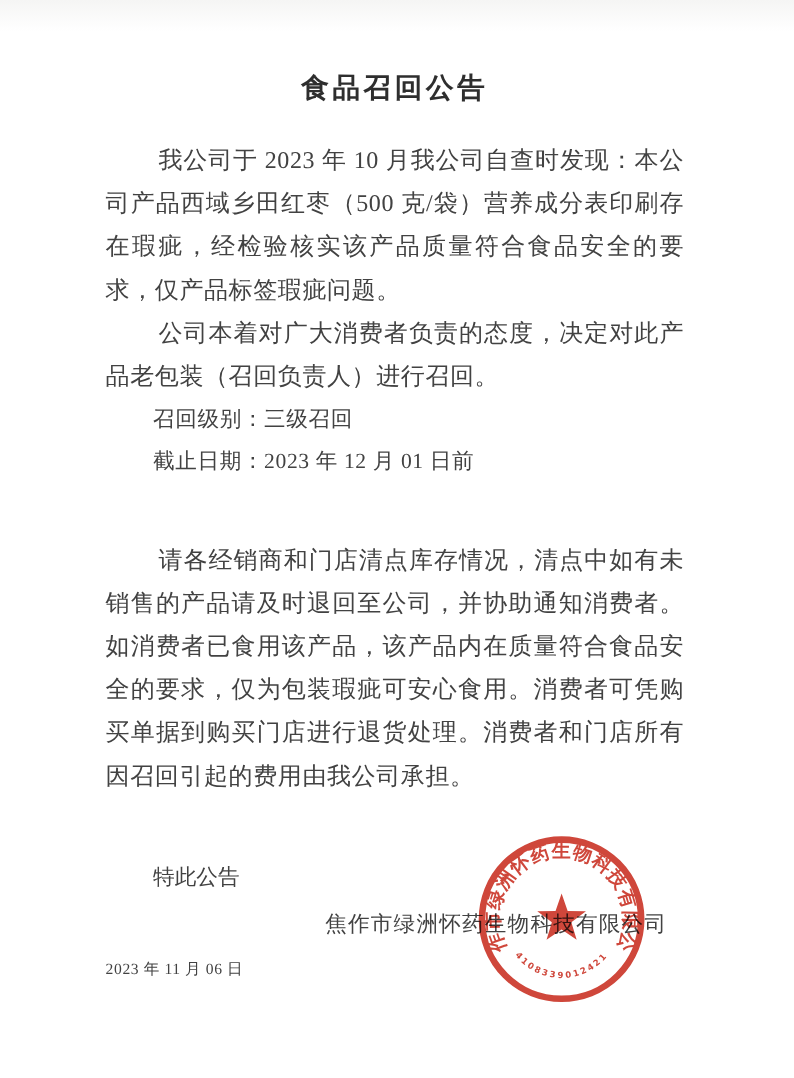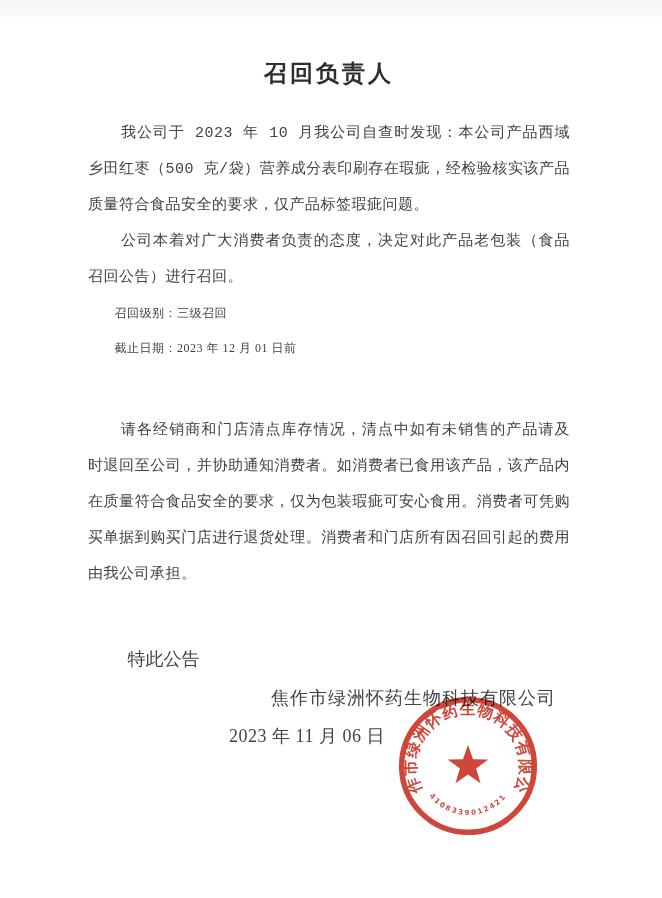--- a/index.html
+++ b/index.html
@@ -24,53 +24,52 @@
     margin: 0 0 26px 0;
     font-size: 23px;
     font-weight: bold;
     color: #2e2e2e;
     text-align: center;
     letter-spacing: 3px;
     line-height: 32px;
   }
   .para {
     margin: 0;
-    font-size: 15px;
+    font-size: 20px;
     line-height: 36px;
     letter-spacing: 0.5px;
     text-indent: 2.2em;
     text-align: justify;
-    font-family: Liberation Mono, monospace;
   }
   .para.gap { margin-top: 47px; }
   .detail {
-    font-size: 12px;
+    font-size: 18px;
     line-height: 35px;
     letter-spacing: 0.5px;
     text-indent: 2.2em;
   }
   .closing {
     margin-top: 48px;
     font-size: 18px;
     line-height: 36px;
     text-indent: 2.2em;
   }
   .sign-company {
     margin-top: 2px;
     font-size: 18px;
     line-height: 38px;
     letter-spacing: 1px;
     text-align: right;
     padding-right: 14px;
   }
   .sign-date {
-    font-size: 18px;
+    font-size: 13px;
     line-height: 38px;
     letter-spacing: 0.5px;
-    text-align: center;
+    text-align: left;
     padding-right: 44px;
   }
   .seal {
     position: absolute;
     left: 393px; top: 691px;
     width: 150px; height: 150px;
     mix-blend-mode: multiply;
     opacity: 0.92;
     filter: blur(0.2px);
     pointer-events: none;
@@ -88,25 +87,25 @@
     font-size: 9px;
     letter-spacing: 2.4px;
   }
 </style>
 </head>
 <body>
 
 <div class="page">
   <div class="content">
 
-    <h1 class="title">召回负责人</h1>
+    <h1 class="title">食品召回公告</h1>
 
     <p class="para">我公司于 2023 年 10 月我公司自查时发现：本公司产品西域乡田红枣（500 克/袋）营养成分表印刷存在瑕疵，经检验核实该产品质量符合食品安全的要求，仅产品标签瑕疵问题。</p>
 
-    <p class="para">公司本着对广大消费者负责的态度，决定对此产品老包装（食品召回公告）进行召回。</p>
+    <p class="para">公司本着对广大消费者负责的态度，决定对此产品老包装（召回负责人）进行召回。</p>
 
     <div class="detail">召回级别：三级召回</div>
     <div class="detail">截止日期：2023 年 12 月 01 日前</div>
 
     <p class="para gap">请各经销商和门店清点库存情况，清点中如有未销售的产品请及时退回至公司，并协助通知消费者。如消费者已食用该产品，该产品内在质量符合食品安全的要求，仅为包装瑕疵可安心食用。消费者可凭购买单据到购买门店进行退货处理。消费者和门店所有因召回引起的费用由我公司承担。</p>
 
     <div class="closing">特此公告</div>
 
     <div class="sign-company">焦作市绿洲怀药生物科技有限公司</div>
 

